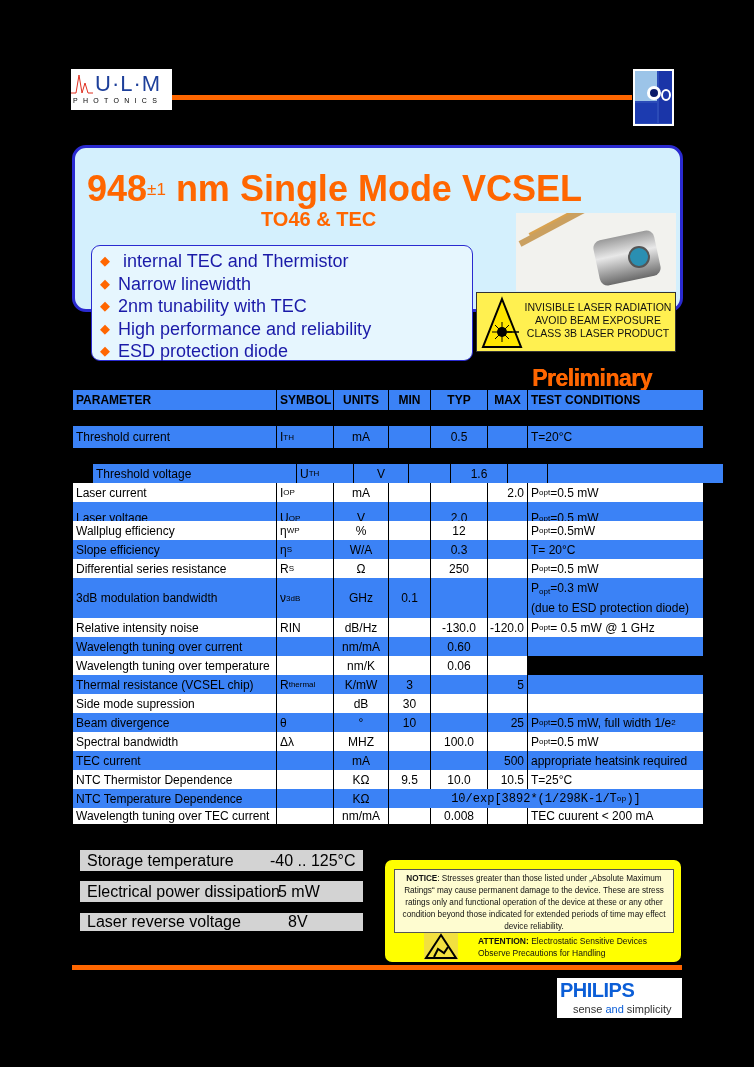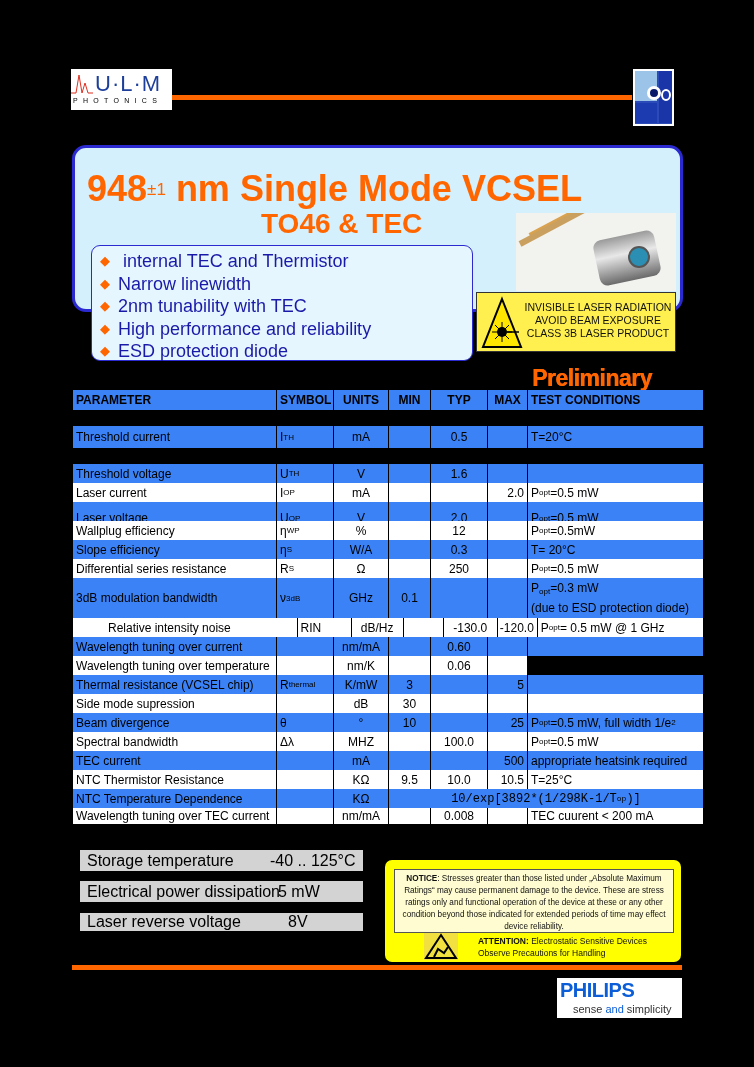--- a/index.html
+++ b/index.html
@@ -17,21 +17,21 @@
   .logo-right .a { position:absolute; left:0; top:0; width:22px; height:30px; background:#9cc4e8; }
   .logo-right .b { position:absolute; left:24px; top:0; width:13px; height:52px; background:#1a35a8; }
   .logo-right .c { position:absolute; left:0; top:32px; width:22px; height:20px; background:#1c3bb0; }
   .logo-right .ring1 { position:absolute; left:12px; top:15px; width:14px; height:14px; border-radius:50%; border:3px solid #fff; background:#0a1a6a; }
   .logo-right .ring2 { position:absolute; left:26px; top:18px; width:10px; height:12px; border-radius:50%; border:2px solid #fff; }
 
   
   .panel { position: absolute; left: 72px; top: 145px; width: 611px; height: 167px; background: #d4f0fd; border: 3px solid #2a2ad0; border-radius: 14px; }
   .title { position: absolute; left: 12px; top: 20px; font-size: 36px; font-weight: bold; color: #ff6600; white-space: nowrap; }
   .title .pm { font-size: 17px; font-weight: normal; vertical-align: 6px; }
-  .subtitle { position: absolute; left: 186px; top: 60px; font-size: 28px; font-weight: bold; color: #ff6600; }
+  .subtitle { position: absolute; left: 186px; top: 60px; font-size: 20px; font-weight: bold; color: #ff6600; }
   .features { position: absolute; left: 16px; top: 97px; width: 382px; height: 116px; background: #e6f6fe; border: 1px solid #2a2ad0; border-radius: 9px; padding: 4px 0 0 8px; }
   .features li { list-style: none; font-size: 18px; color: #1a1aa8; line-height: 21.5px; white-space: nowrap; }
   .features li .bullet { color: #ff6600; font-size: 13px; display: inline-block; width: 18px; vertical-align: 2px; }
   .photo { position: absolute; left: 441px; top: 65px; width: 160px; height: 78px; background: #f2f2ee; overflow: hidden; }
   .photo .lead1 { position:absolute; left:14px; top:20px; width:90px; height:6px; background:#d8a250; transform: rotate(-28deg); transform-origin:left; }
   .photo .lead2 { position:absolute; left:4px; top:28px; width:90px; height:6px; background:#caa060; transform: rotate(-28deg); transform-origin:left; }
   .photo .can { position:absolute; left:80px; top:22px; width:62px; height:46px; border-radius: 8px; background: linear-gradient(#9a9a9a, #e8e8e8 40%, #6a6a6a); transform: rotate(-12deg); }
   .photo .win { position:absolute; left:112px; top:33px; width:22px; height:22px; border-radius: 50%; background:#2a8fb2; border:2px solid #555; }
   .warn { position: absolute; left: 401px; top: 144px; width: 200px; height: 60px; background: #fff050; border: 1px solid #333; }
   .warn .tri { position: absolute; left: 4px; top: 3px; }
@@ -157,21 +157,21 @@
         <span>I</span>
         <sub>TH</sub>
       </div>
     <div class="cell c-unit">mA</div>
     <div class="cell c-min"></div>
     <div class="cell c-typ">0.5</div>
     <div class="cell c-max"></div>
     <div class="cell c-test">T=20°C</div>
   </div>
 
-  <div class="row gray" style="top:74px;height:19px;">
+  <div class="row gray" style="top:74px;height:19px;margin-left:20px;">
     <div class="cell c-param">Threshold voltage</div>
     <div class="cell c-sym">
         <span>U</span>
         <sub>TH</sub>
       </div>
     <div class="cell c-unit">V</div>
     <div class="cell c-min"></div>
     <div class="cell c-typ">1.6</div>
     <div class="cell c-max"></div>
     <div class="cell c-test"></div>
@@ -267,21 +267,21 @@
     <div class="cell c-unit">GHz</div>
     <div class="cell c-min">0.1</div>
     <div class="cell c-typ"></div>
     <div class="cell c-max"></div>
     <div class="cell c-test multi">
       <div><span>P</span><sub>opt</sub><span>=0.3 mW</span></div>
       <div>(due to ESD protection diode)</div>
     </div>
   </div>
 
-  <div class="row white" style="top:228px;height:19px;padding-left:32px;">
+  <div class="row white" style="top:228px;height:19px;">
     <div class="cell c-param">Relative intensity noise</div>
     <div class="cell c-sym">
         <span>RIN</span>
       </div>
     <div class="cell c-unit">dB/Hz</div>
     <div class="cell c-min"></div>
     <div class="cell c-typ">-130.0</div>
     <div class="cell c-max">-120.0</div>
     <div class="cell c-test">
         <span>P</span>
@@ -370,21 +370,21 @@
     <div class="cell c-param">TEC current</div>
     <div class="cell c-sym"></div>
     <div class="cell c-unit">mA</div>
     <div class="cell c-min"></div>
     <div class="cell c-typ"></div>
     <div class="cell c-max">500</div>
     <div class="cell c-test">appropriate heatsink required</div>
   </div>
 
   <div class="row white" style="top:380px;height:19px;">
-    <div class="cell c-param">NTC Thermistor Resistance</div>
+    <div class="cell c-param">NTC Thermistor Dependence</div>
     <div class="cell c-sym"></div>
     <div class="cell c-unit">KΩ</div>
     <div class="cell c-min">9.5</div>
     <div class="cell c-typ">10.0</div>
     <div class="cell c-max">10.5</div>
     <div class="cell c-test">T=25°C</div>
   </div>
 
   <div class="row gray" style="top:399px;height:19px;">
     <div class="cell c-param">NTC Temperature Dependence</div>

